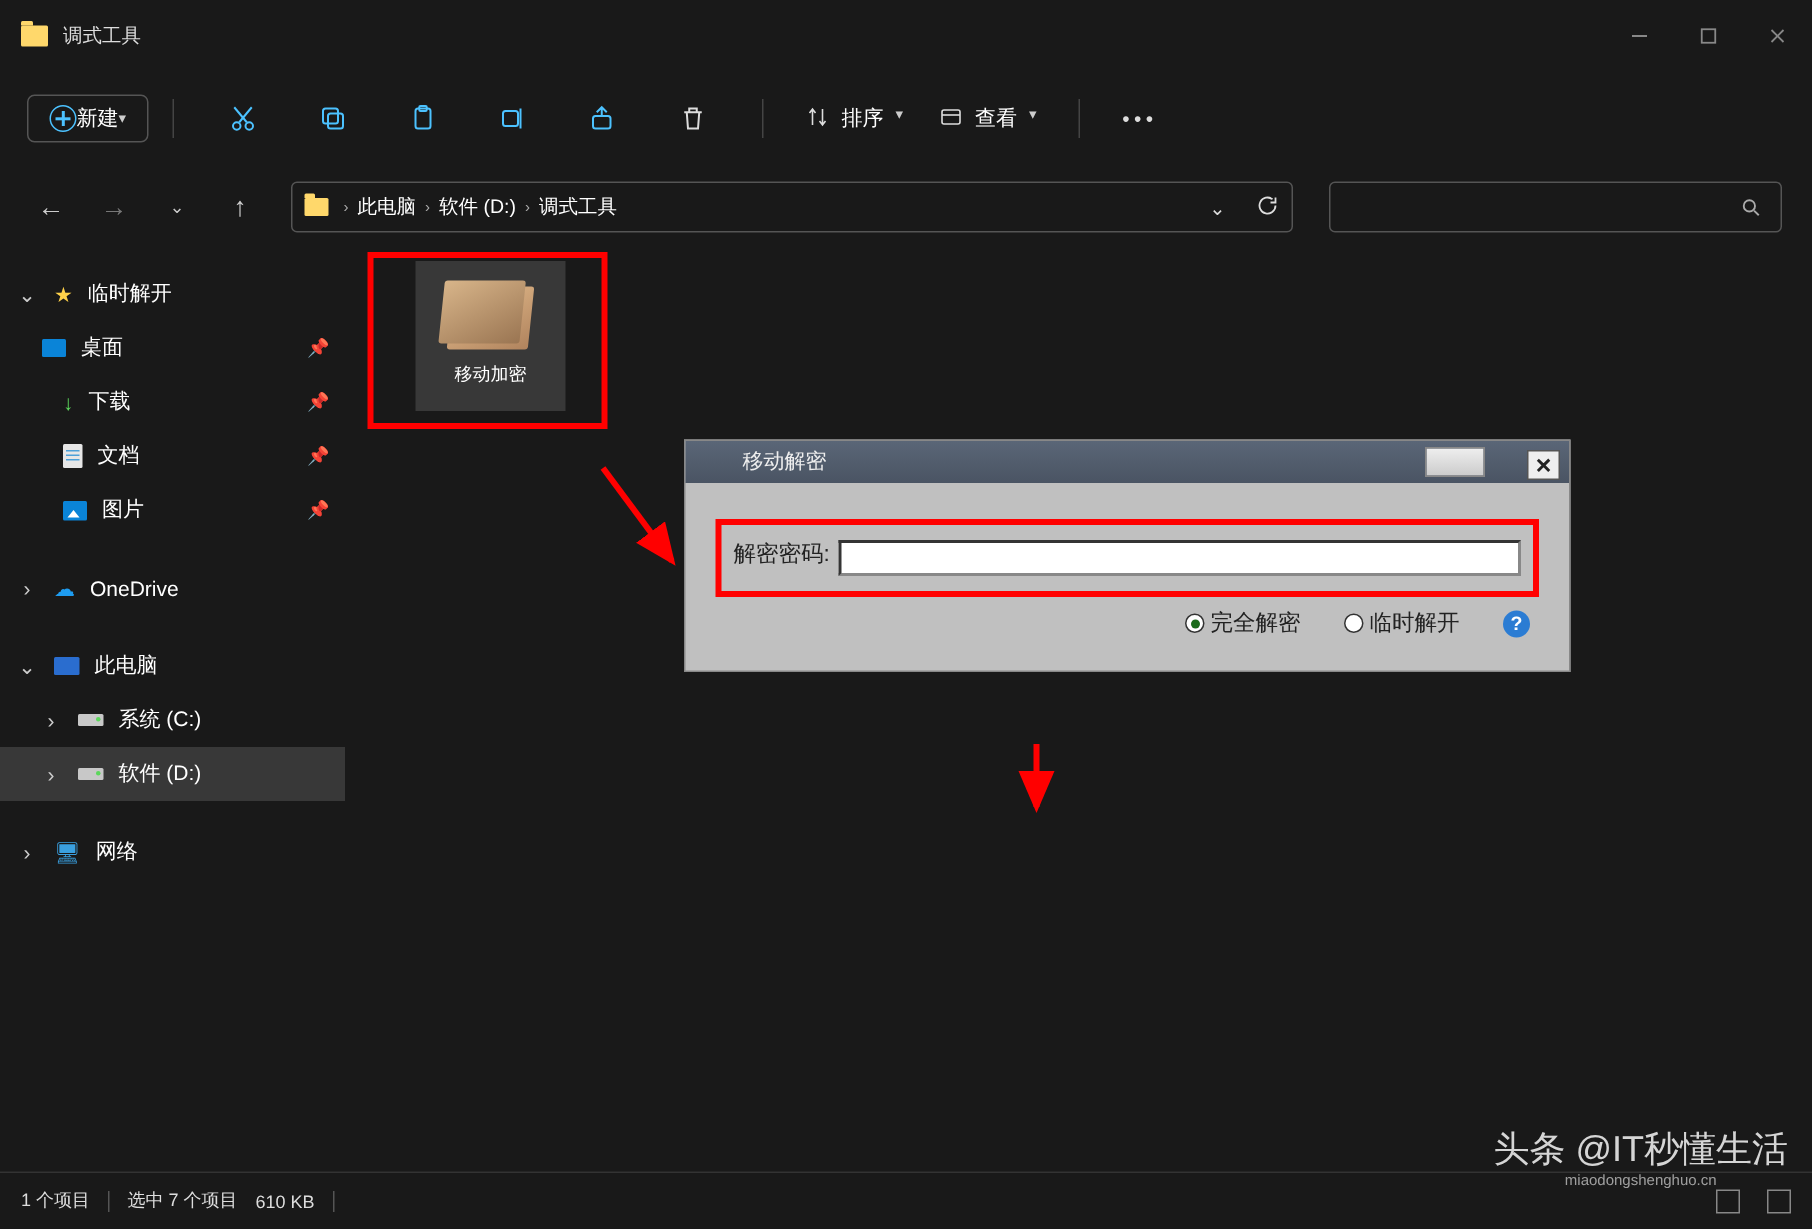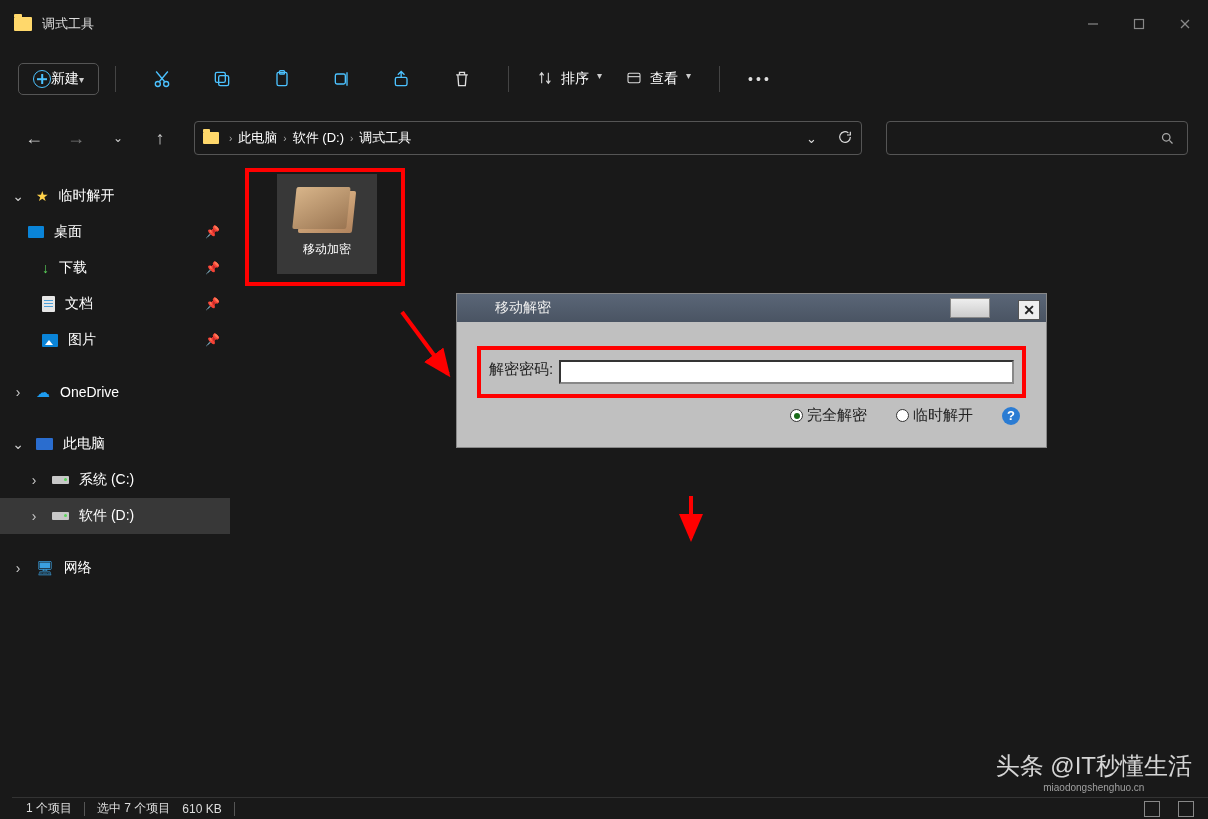--- a/index.html
+++ b/index.html
@@ -67,21 +67,21 @@
   
   
   .content{flex:1;background:#191919;position:relative;}
   .item-box{position:absolute;left:15px;top:2px;width:160px;height:118px;border:4px solid #ff0000;}
   .item-inner{position:absolute;left:28px;top:2px;width:100px;height:100px;background:#383838;display:flex;flex-direction:column;align-items:center;justify-content:center;gap:8px;}
   .folder-big{width:54px;height:42px;background:linear-gradient(150deg,#e8c191,#b0835d);transform:skewX(-6deg);border-radius:2px;position:relative;}
   .folder-big:before{content:"";position:absolute;left:-6px;top:-4px;width:54px;height:42px;background:linear-gradient(150deg,#d8b58a,#9a7552);border-radius:2px;z-index:-1;}
   .item-label{font-size:12px;color:#fff;}
   
   
-  .status{position:absolute;bottom:0;left:0;right:0;height:22px;background:#191919;border-top:1px solid #333;display:flex;align-items:center;padding:0 14px;font-size:12px;color:#ddd;gap:12px;margin-left:12px;}
+  .status{position:absolute;bottom:0;left:0;right:0;height:38px;background:#191919;border-top:1px solid #333;display:flex;align-items:center;padding:0 14px;font-size:12px;color:#ddd;gap:12px;}
   .status .vsep{width:1px;height:14px;background:#555;}
   .status .sp{flex:1;}
   .view-ico{width:16px;height:16px;border:1px solid #888;margin-left:6px;}
   
   
   .dialog{position:absolute;left:456px;top:293px;width:591px;background:#c0c0c0;border:1px solid #888;}
   .dlg-title{height:28px;background:linear-gradient(to bottom,#5a6677,#4a5463);display:flex;align-items:center;padding:0 8px;color:#eee;font-size:14px;}
   .dlg-title .sp{flex:1;}
   .dlg-title .min{width:40px;height:20px;background:linear-gradient(#eee,#ccc);border:1px solid #888;margin-right:48px;}
   .dlg-close{position:absolute;right:6px;top:6px;width:22px;height:20px;background:#eee;border:1px solid #555;display:flex;align-items:center;justify-content:center;font-size:14px;color:#222;font-weight:bold;}

